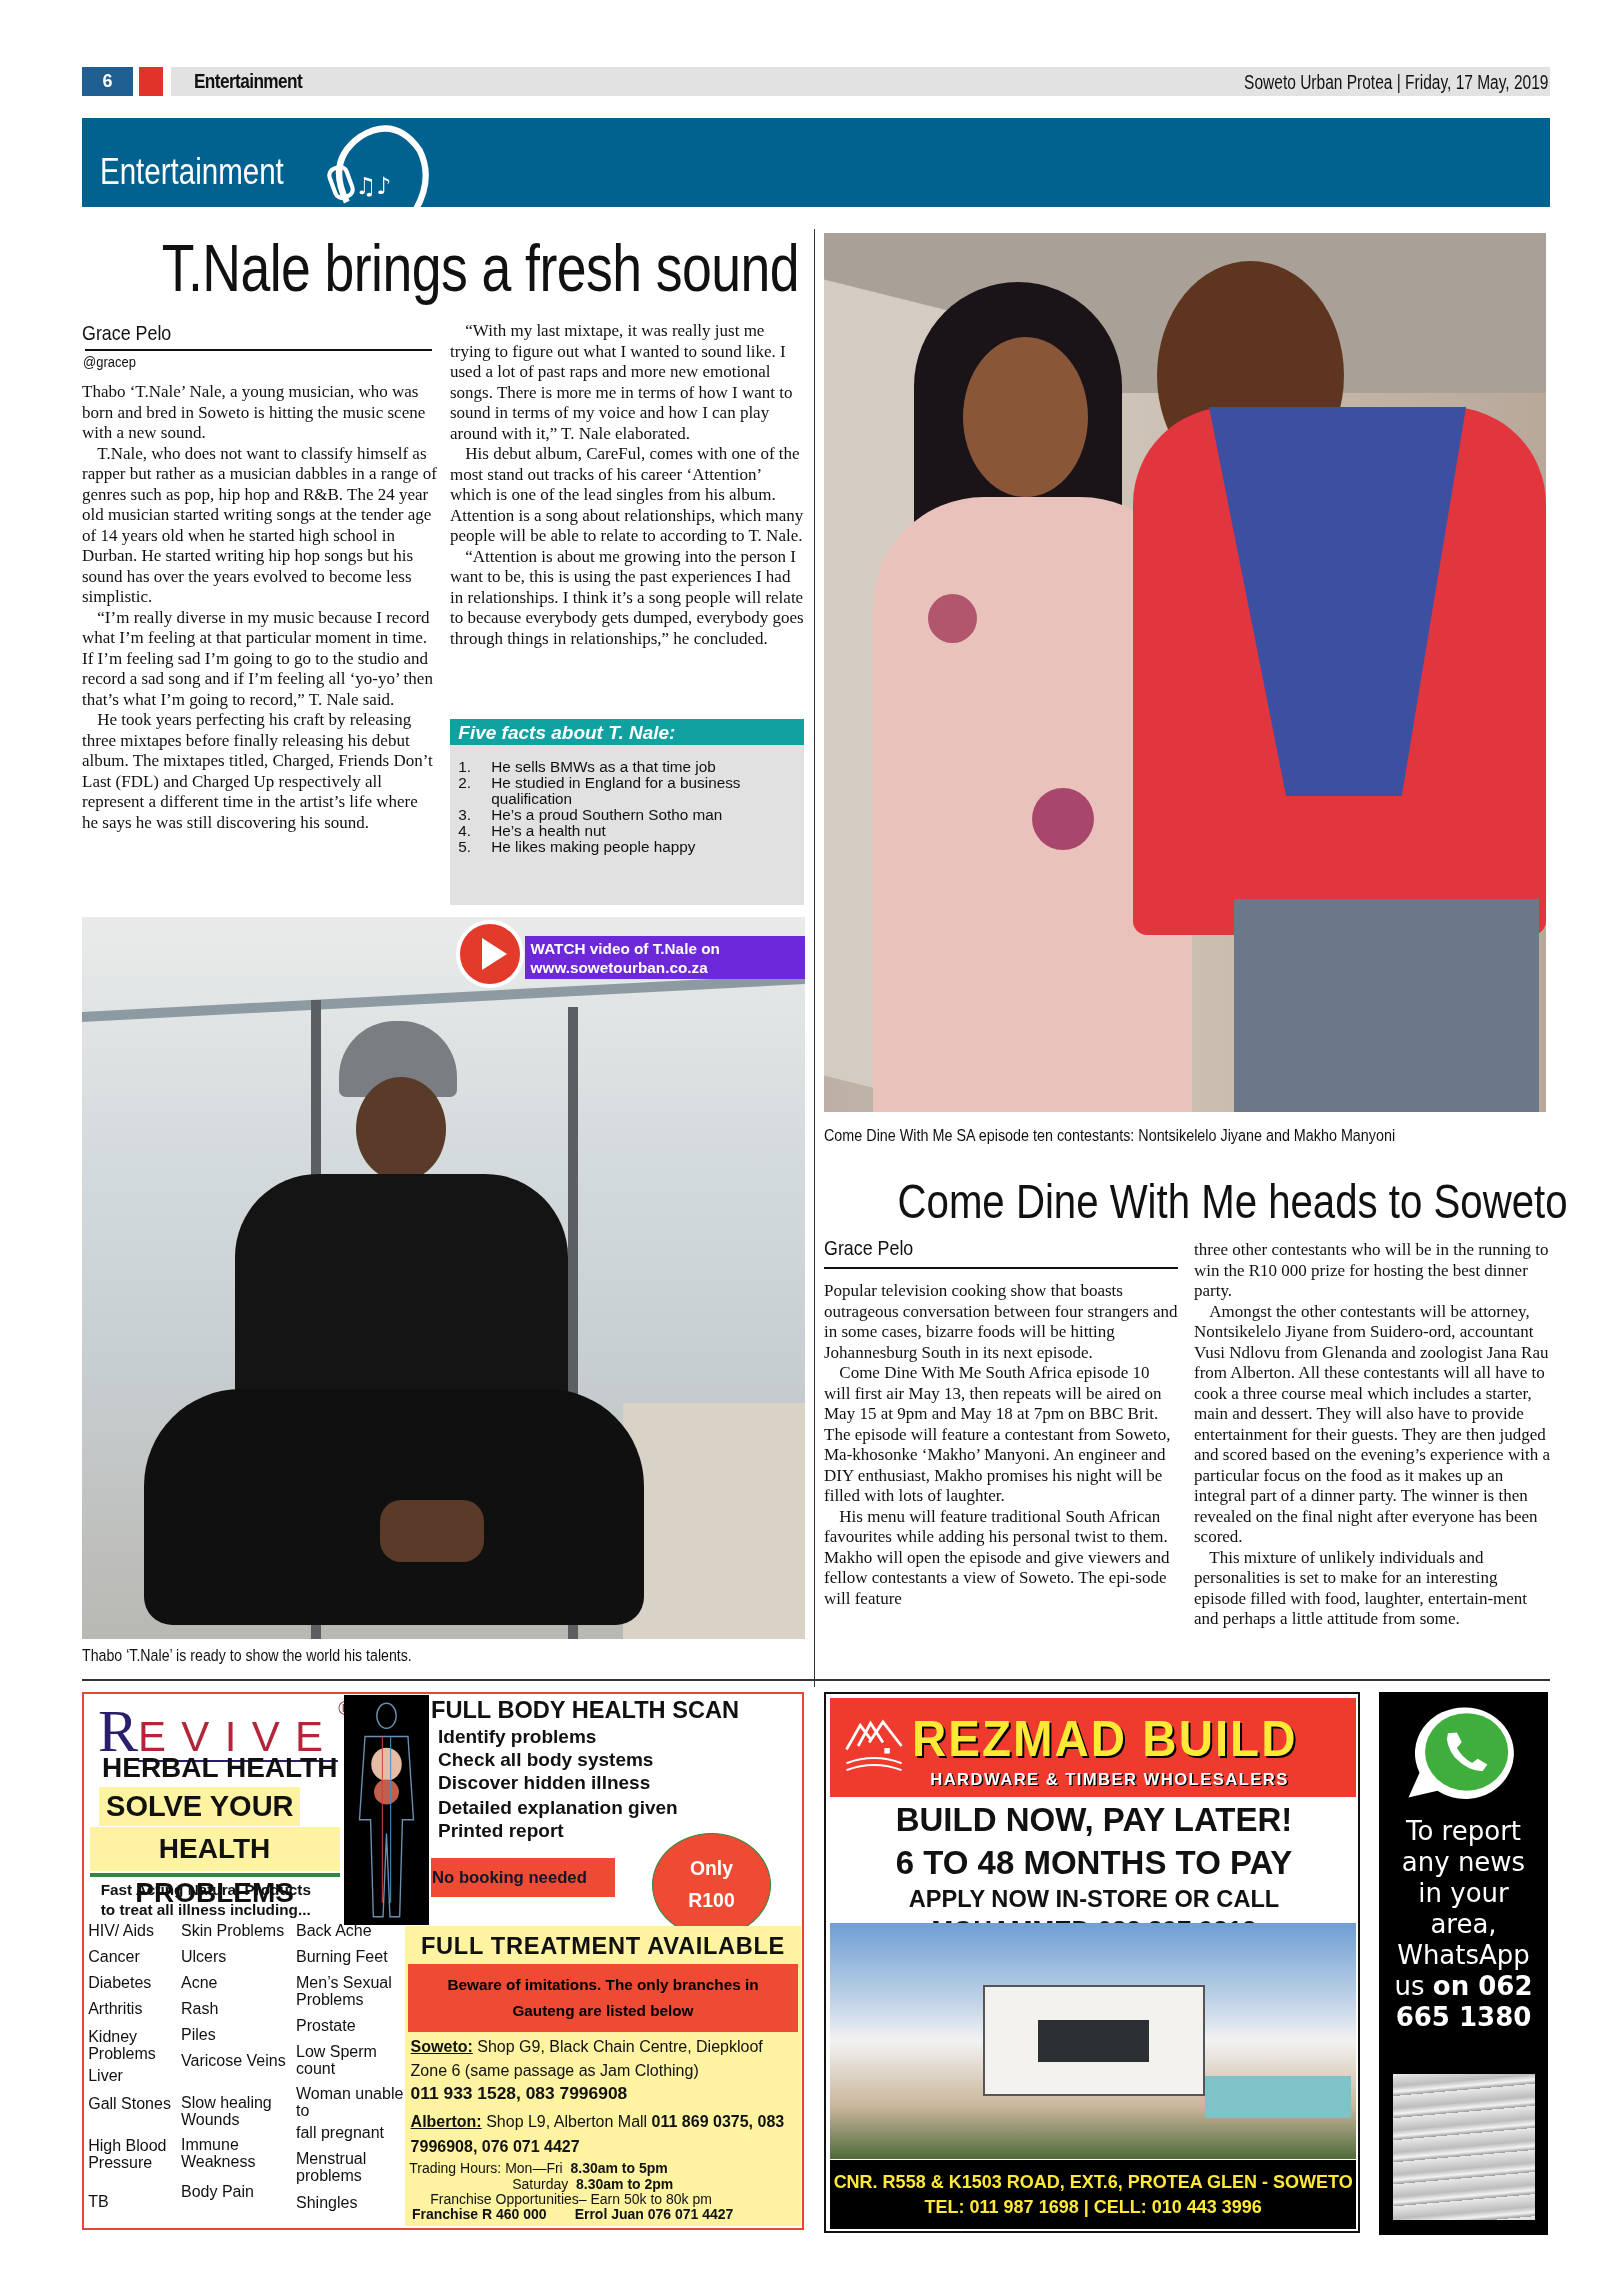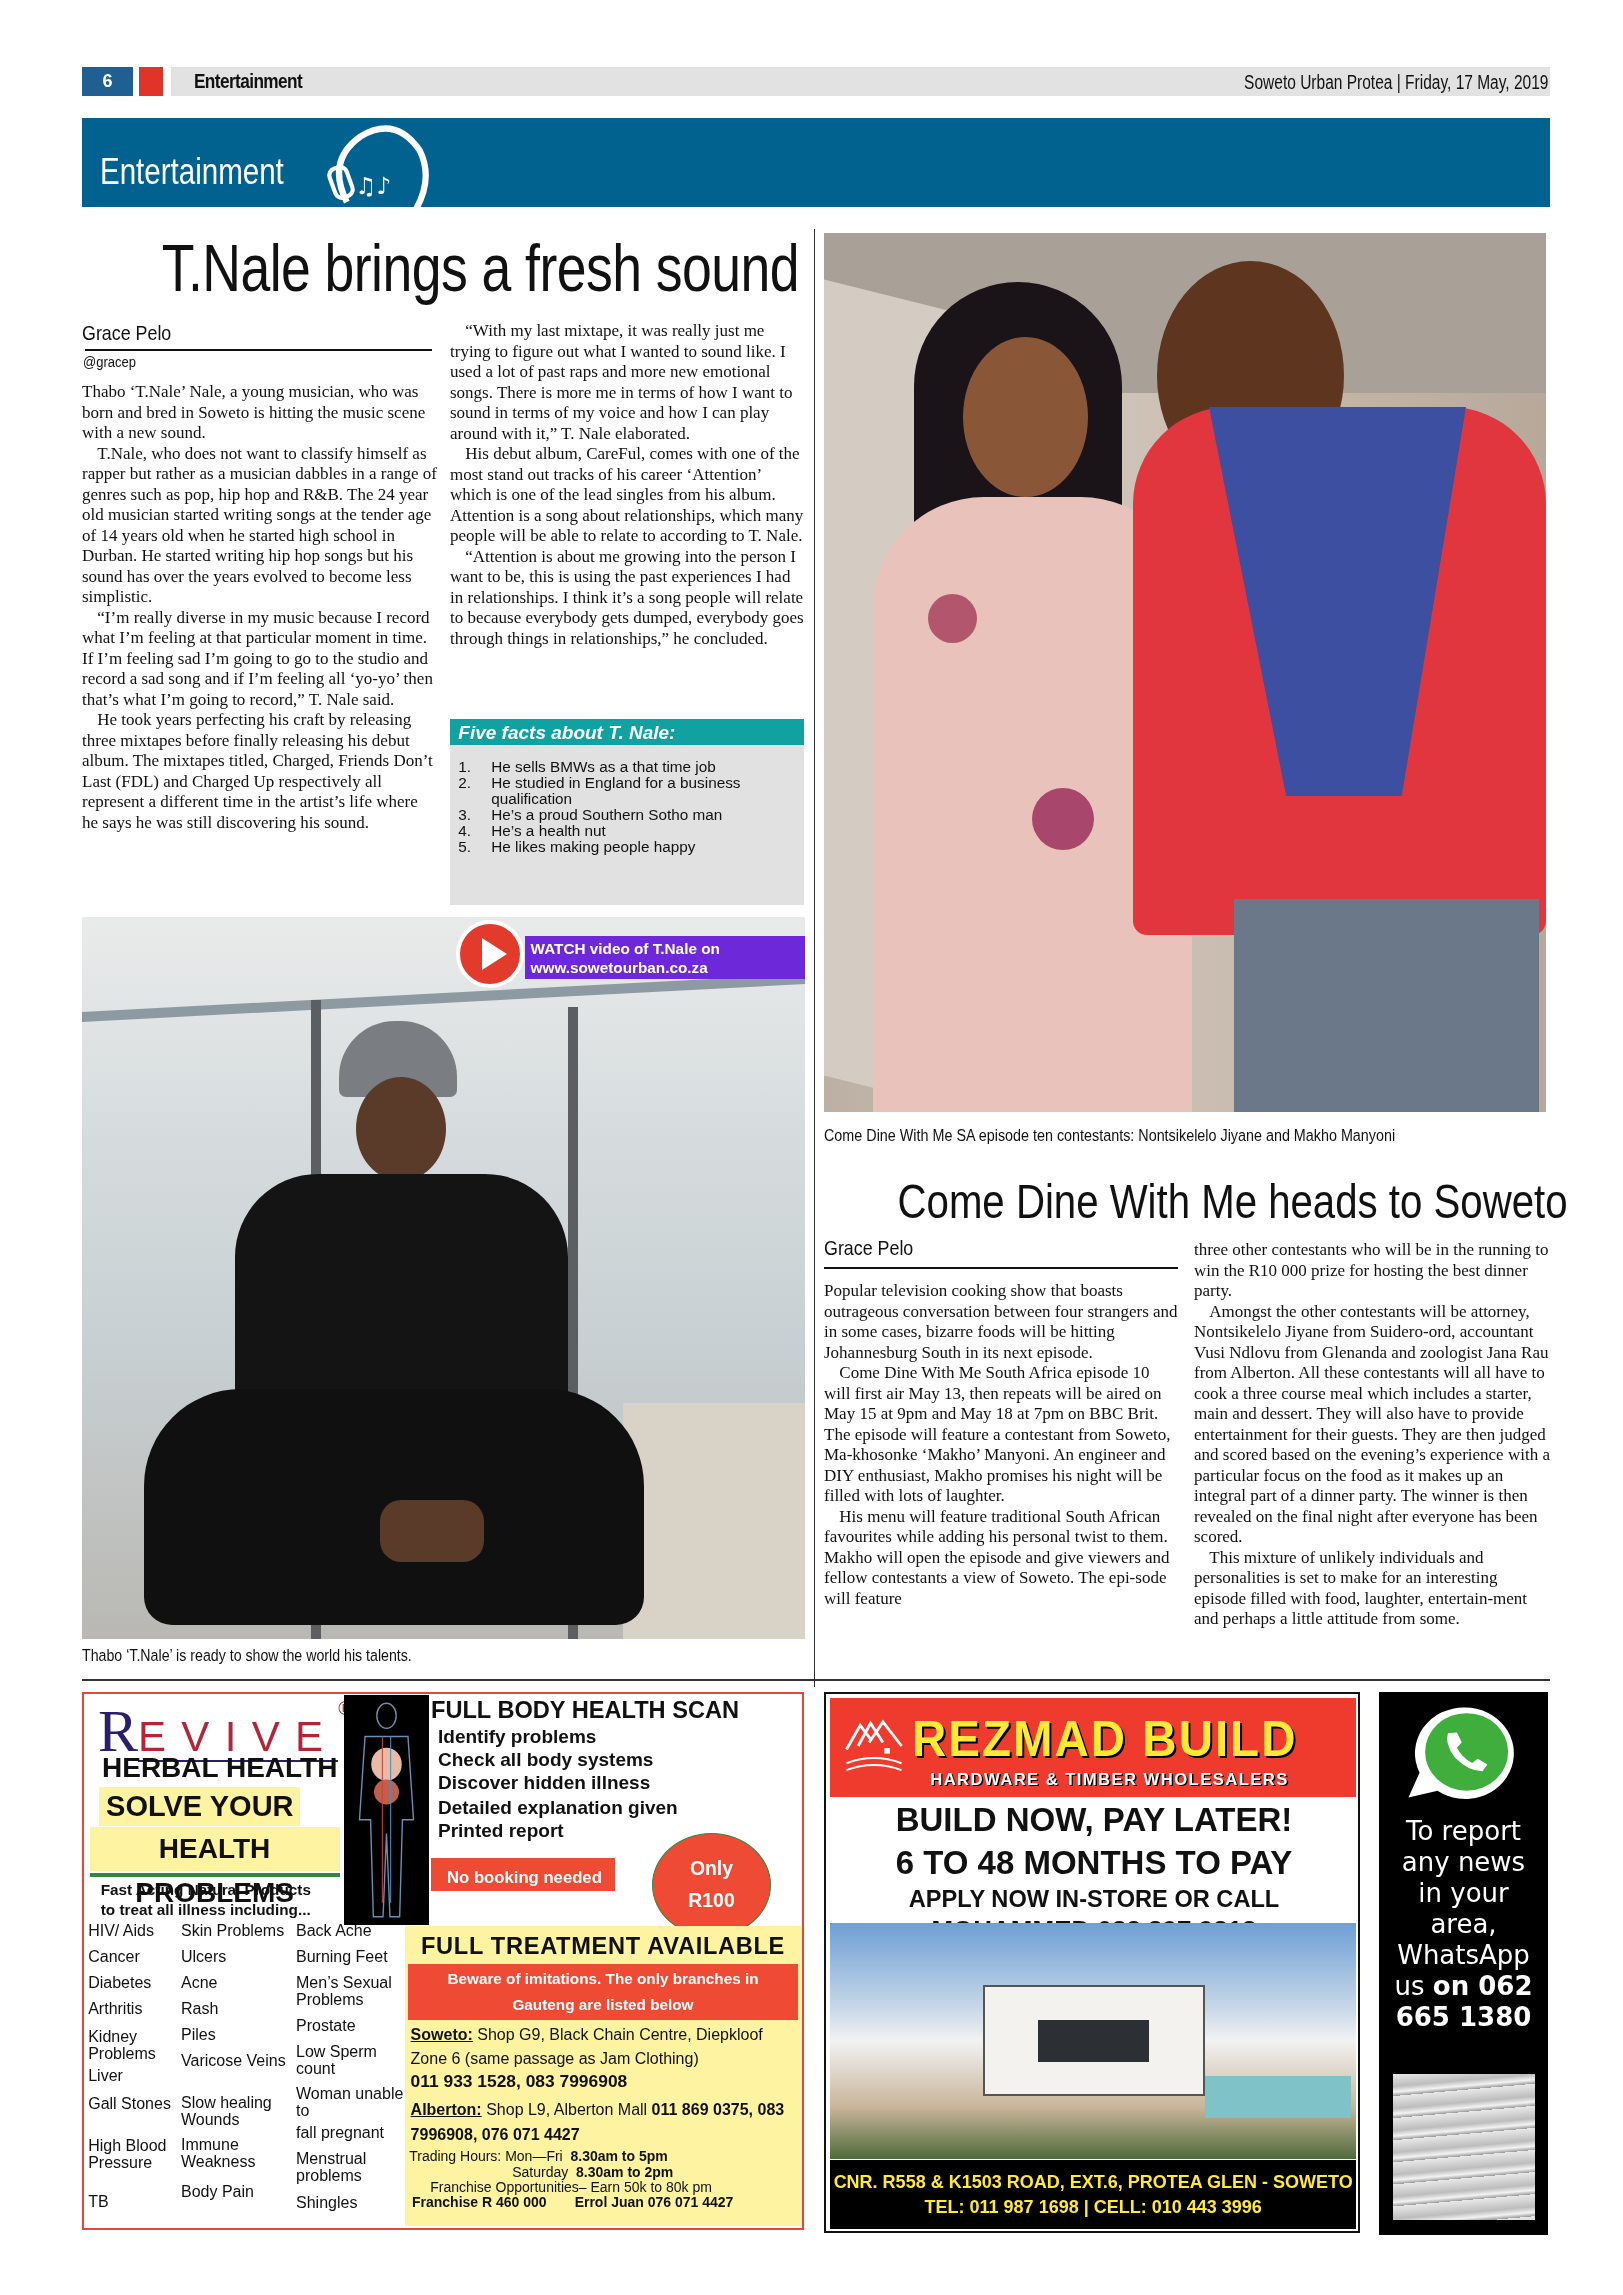--- a/index.html
+++ b/index.html
@@ -220,29 +220,29 @@
   </div>
 
   <div class="abs" style="left:347px;top:2.8px;font:bold 23.6px 'Liberation Sans',sans-serif;white-space:nowrap">FULL BODY HEALTH SCAN</div>
   <div class="abs" style="left:354px;top:30.5px;font:bold 19px/23px 'Liberation Sans',sans-serif">
     <div>Identify problems</div>
     <div>Check all body systems</div>
     <div>Discover hidden illness</div>
     <div style="margin-top:2.8px">Detailed explanation given</div>
     <div>Printed report</div>
   </div>
-  <div class="abs" style="left:347px;top:164px;width:184px;height:33px;background:#ef4a33;color:#ffffff;font:bold 16.7px/39px 'Liberation Sans',sans-serif;padding-left:16px">No booking needed</div>
+  <div class="abs" style="left:347px;top:164px;width:184px;height:39px;background:#ef4a33;color:#0f172a;font:bold 16.7px/39px 'Liberation Sans',sans-serif;padding-left:1px">No booking needed</div>
   <div class="abs" style="left:568px;top:139px;width:119px;height:104px;border-radius:50%;background:#ef4a33;border:1.4px solid #2e8b3d;color:#fff;text-align:center;font:bold 19.4px/32px 'Liberation Sans',sans-serif;padding-top:18px">
     <div>Only</div>
     <div>R100</div>
   </div>
 
   <div class="abs yellow" style="left:321px;top:232px;width:396px;height:300px">
     <div style="font:bold 23.6px 'Liberation Sans',sans-serif;text-align:center;padding-top:7px;letter-spacing:0.7px">FULL TREATMENT  AVAILABLE</div>
-    <div style="margin:4.2px 2.8px 0;background:#ef4a33;color:#ffffff;font:bold 15.3px/26px 'Liberation Sans',sans-serif;text-align:center;padding:2px 7px">Beware of imitations. The only branches in Gauteng are listed below</div>
+    <div style="margin:4.2px 2.8px 0;background:#ef4a33;color:#000000;font:bold 15.3px/26px 'Liberation Sans',sans-serif;text-align:center;padding:8px 7px">Beware of imitations. The only branches in Gauteng are listed below</div>
     <div style="padding:2.8px 5.6px;font:16px/23.6px 'Liberation Sans',sans-serif">
       <span style="font-weight:bold;text-decoration:underline">Soweto:</span>
       <span>Shop G9, Black Chain Centre, Diepkloof Zone 6 (same passage as Jam Clothing)</span>
       <div style="font-weight:bold;font-size:17.4px">011 933 1528,  083 7996908</div>
     </div>
     <div style="padding:0 5.6px;font:16px/25px 'Liberation Sans',sans-serif">
       <span style="font-weight:bold;text-decoration:underline">Alberton:</span>
       <span>Shop L9, Alberton Mall</span>
       <span style="font-weight:bold">011 869 0375, 083 7996908, 076 071 4427</span>
     </div>

